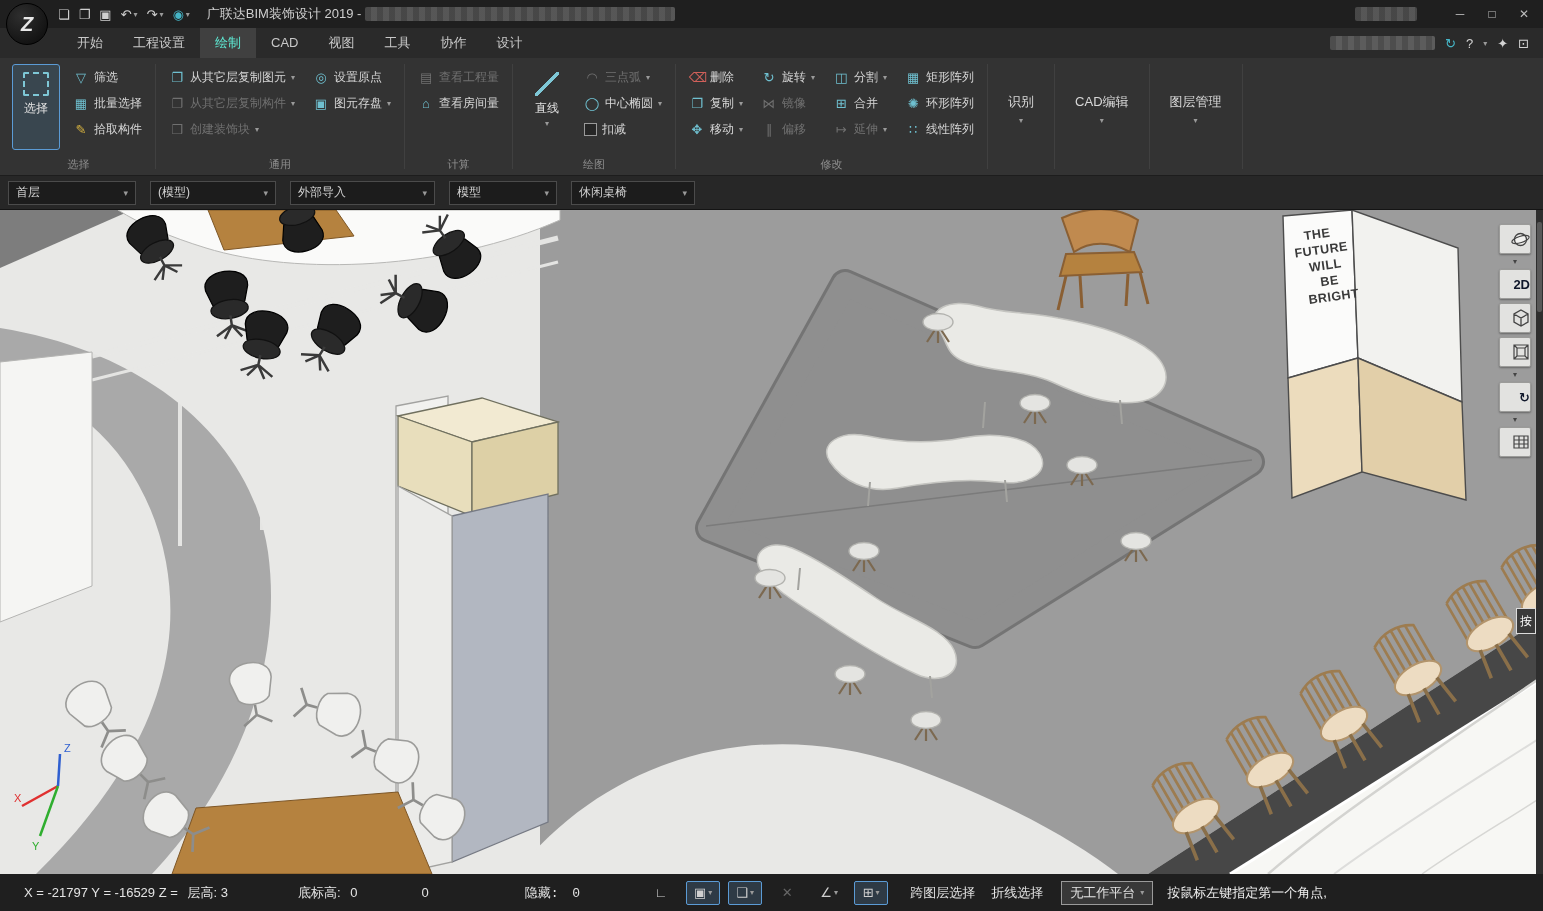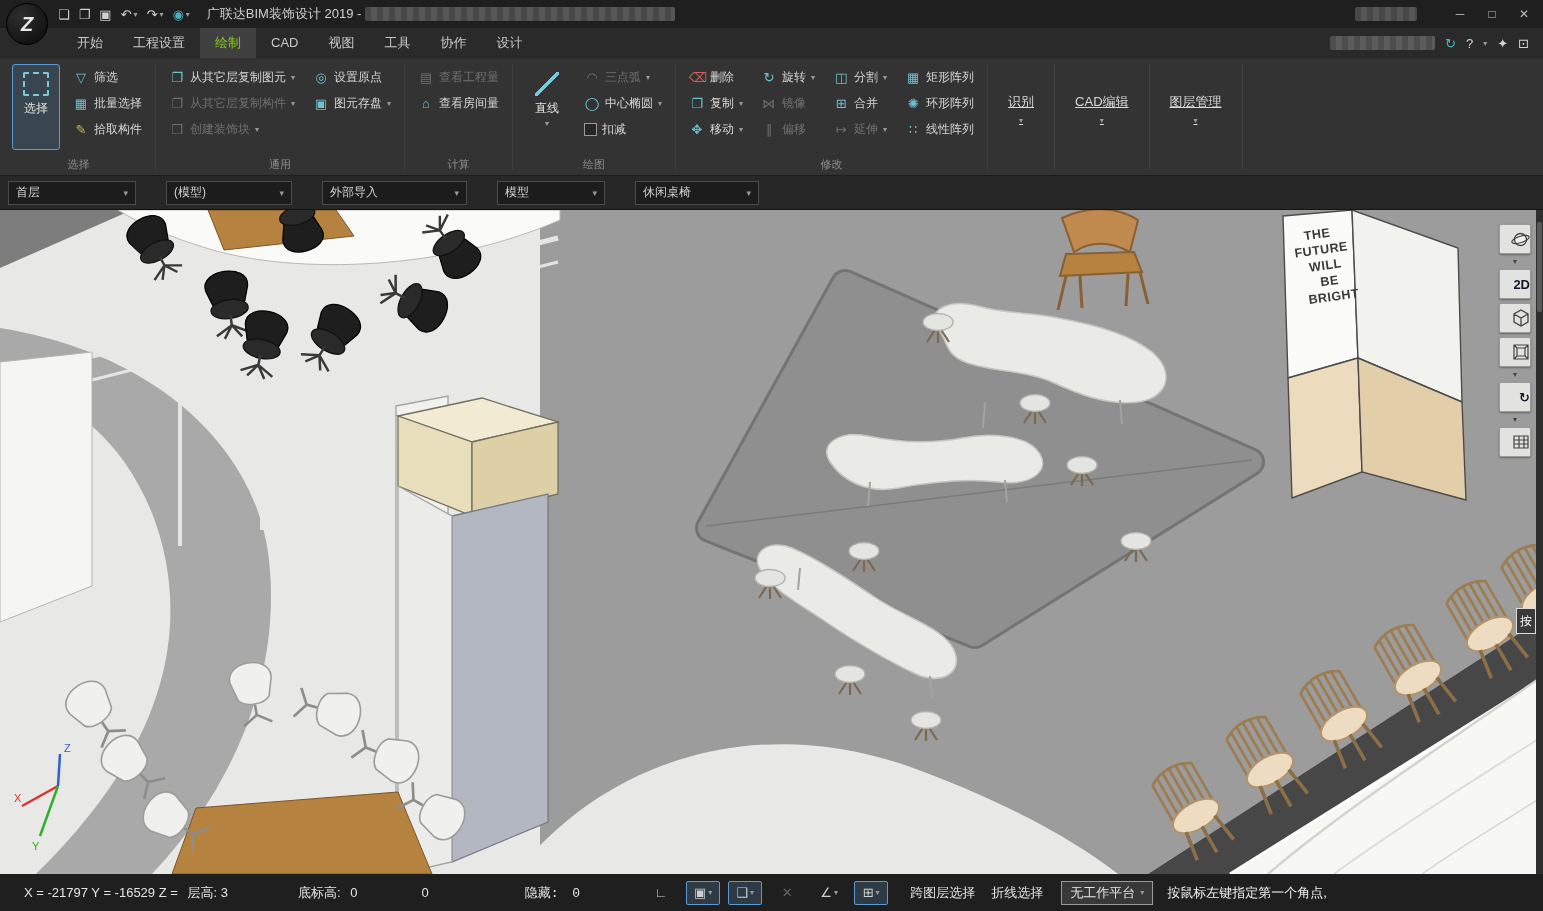--- a/index.html
+++ b/index.html
@@ -17,21 +17,21 @@
   .qa-ar{font-size:8px;color:#9a9a9a;}
   .title-text{margin-left:8px;font-size:13px;color:#cfcfcf;white-space:nowrap;}
   .blur{height:14px;border-radius:2px;display:inline-block;vertical-align:middle;
         background:repeating-linear-gradient(90deg,#707070 0 6px,#8e8e8e 6px 12px);opacity:.5;}
   .win-controls{margin-left:auto;display:flex;align-items:center;padding-right:4px;gap:2px;}
   .win-btn{width:30px;height:26px;display:flex;align-items:center;justify-content:center;color:#bdbdbd;font-size:12px;}
   
   .tabrow{position:absolute;top:28px;left:0;right:0;height:30px;background:#2a2a2a;display:flex;
           align-items:center;padding-left:62px;box-sizing:border-box;z-index:19;}
   .tab{padding:0 15px;height:30px;line-height:30px;font-size:13px;color:#c8c8c8;cursor:default;}
-  .tab.active{background:#404040;color:#84cc16;}
+  .tab.active{background:#404040;color:#5eead4;}
   .tr-icons{margin-left:auto;display:flex;align-items:center;gap:10px;padding-right:14px;color:#d2d2d2;font-size:13px;}
   .tr-teal{color:#45b5c6;}
   .tr-car{font-size:8px;color:#9a9a9a;}
   
   .ribbon{position:absolute;top:58px;left:0;right:0;height:118px;background:#333333;
           border-bottom:1px solid #1d1d1d;display:flex;align-items:stretch;padding-left:4px;box-sizing:border-box;}
   .rb-group{position:relative;height:100%;box-sizing:border-box;padding:2px 2px 18px 2px;display:flex;}
   .rb-body{display:flex;align-items:flex-start;}
   .rb-sep{width:1px;background:#404040;margin:6px 2px;}
   .rb-label{position:absolute;bottom:3px;left:0;right:0;text-align:center;font-size:11px;color:#8d8d8d;}
@@ -42,24 +42,24 @@
   .icon-line{width:24px;height:24px;background:linear-gradient(135deg,transparent 45%,#7ec7d6 45% 55%,transparent 55%);}
   .big-ar{font-size:8px;color:#9a9a9a;line-height:6px;}
   .rb-col{display:flex;flex-direction:column;gap:5px;padding:7px 6px 0 6px;}
   .rb-item{height:21px;display:flex;align-items:center;gap:5px;font-size:12px;color:#d6d6d6;
            padding:0 3px;white-space:nowrap;cursor:default;}
   .rb-item .ic{color:#6fc0d0;font-size:13px;width:16px;text-align:center;}
   .rb-item .ar{font-size:8px;color:#9a9a9a;}
   .rb-item.disabled, .rb-item.disabled .ic{color:#707070;}
   .cb{width:11px;height:11px;border:1px solid #9a9a9a;background:#262626;display:inline-block;}
   .rb-tall{padding:0 18px;display:flex;flex-direction:column;align-items:center;justify-content:center;
-           gap:7px;font-size:13px;color:#d8d8d8;height:96px;margin-top:2px;cursor:default;text-decoration:underline;}
+           gap:7px;font-size:13px;color:#d8d8d8;height:96px;margin-top:2px;cursor:default;}
   
   .selector-row{position:absolute;top:176px;left:0;right:0;height:34px;background:#272727;display:flex;
-                align-items:center;padding-left:8px;gap:30px;box-sizing:border-box;border-bottom:1px solid #141414;}
+                align-items:center;padding-left:8px;gap:14px;box-sizing:border-box;border-bottom:1px solid #141414;}
   .combo{height:24px;background:#1c1c1c;border:1px solid #4b4b4b;display:flex;align-items:center;
          padding:0 7px;font-size:12px;color:#d2d2d2;box-sizing:border-box;cursor:default;}
   .combo:nth-of-type(1){width:128px;}
   .combo:nth-of-type(2){width:126px;}
   .combo:nth-of-type(3){width:145px;}
   .combo:nth-of-type(4){width:108px;}
   .combo:nth-of-type(5){width:124px;}
   .combo-val{flex:1;overflow:hidden;white-space:nowrap;}
   .combo-ar{margin-left:6px;font-size:9px;color:#9a9a9a;}
   

